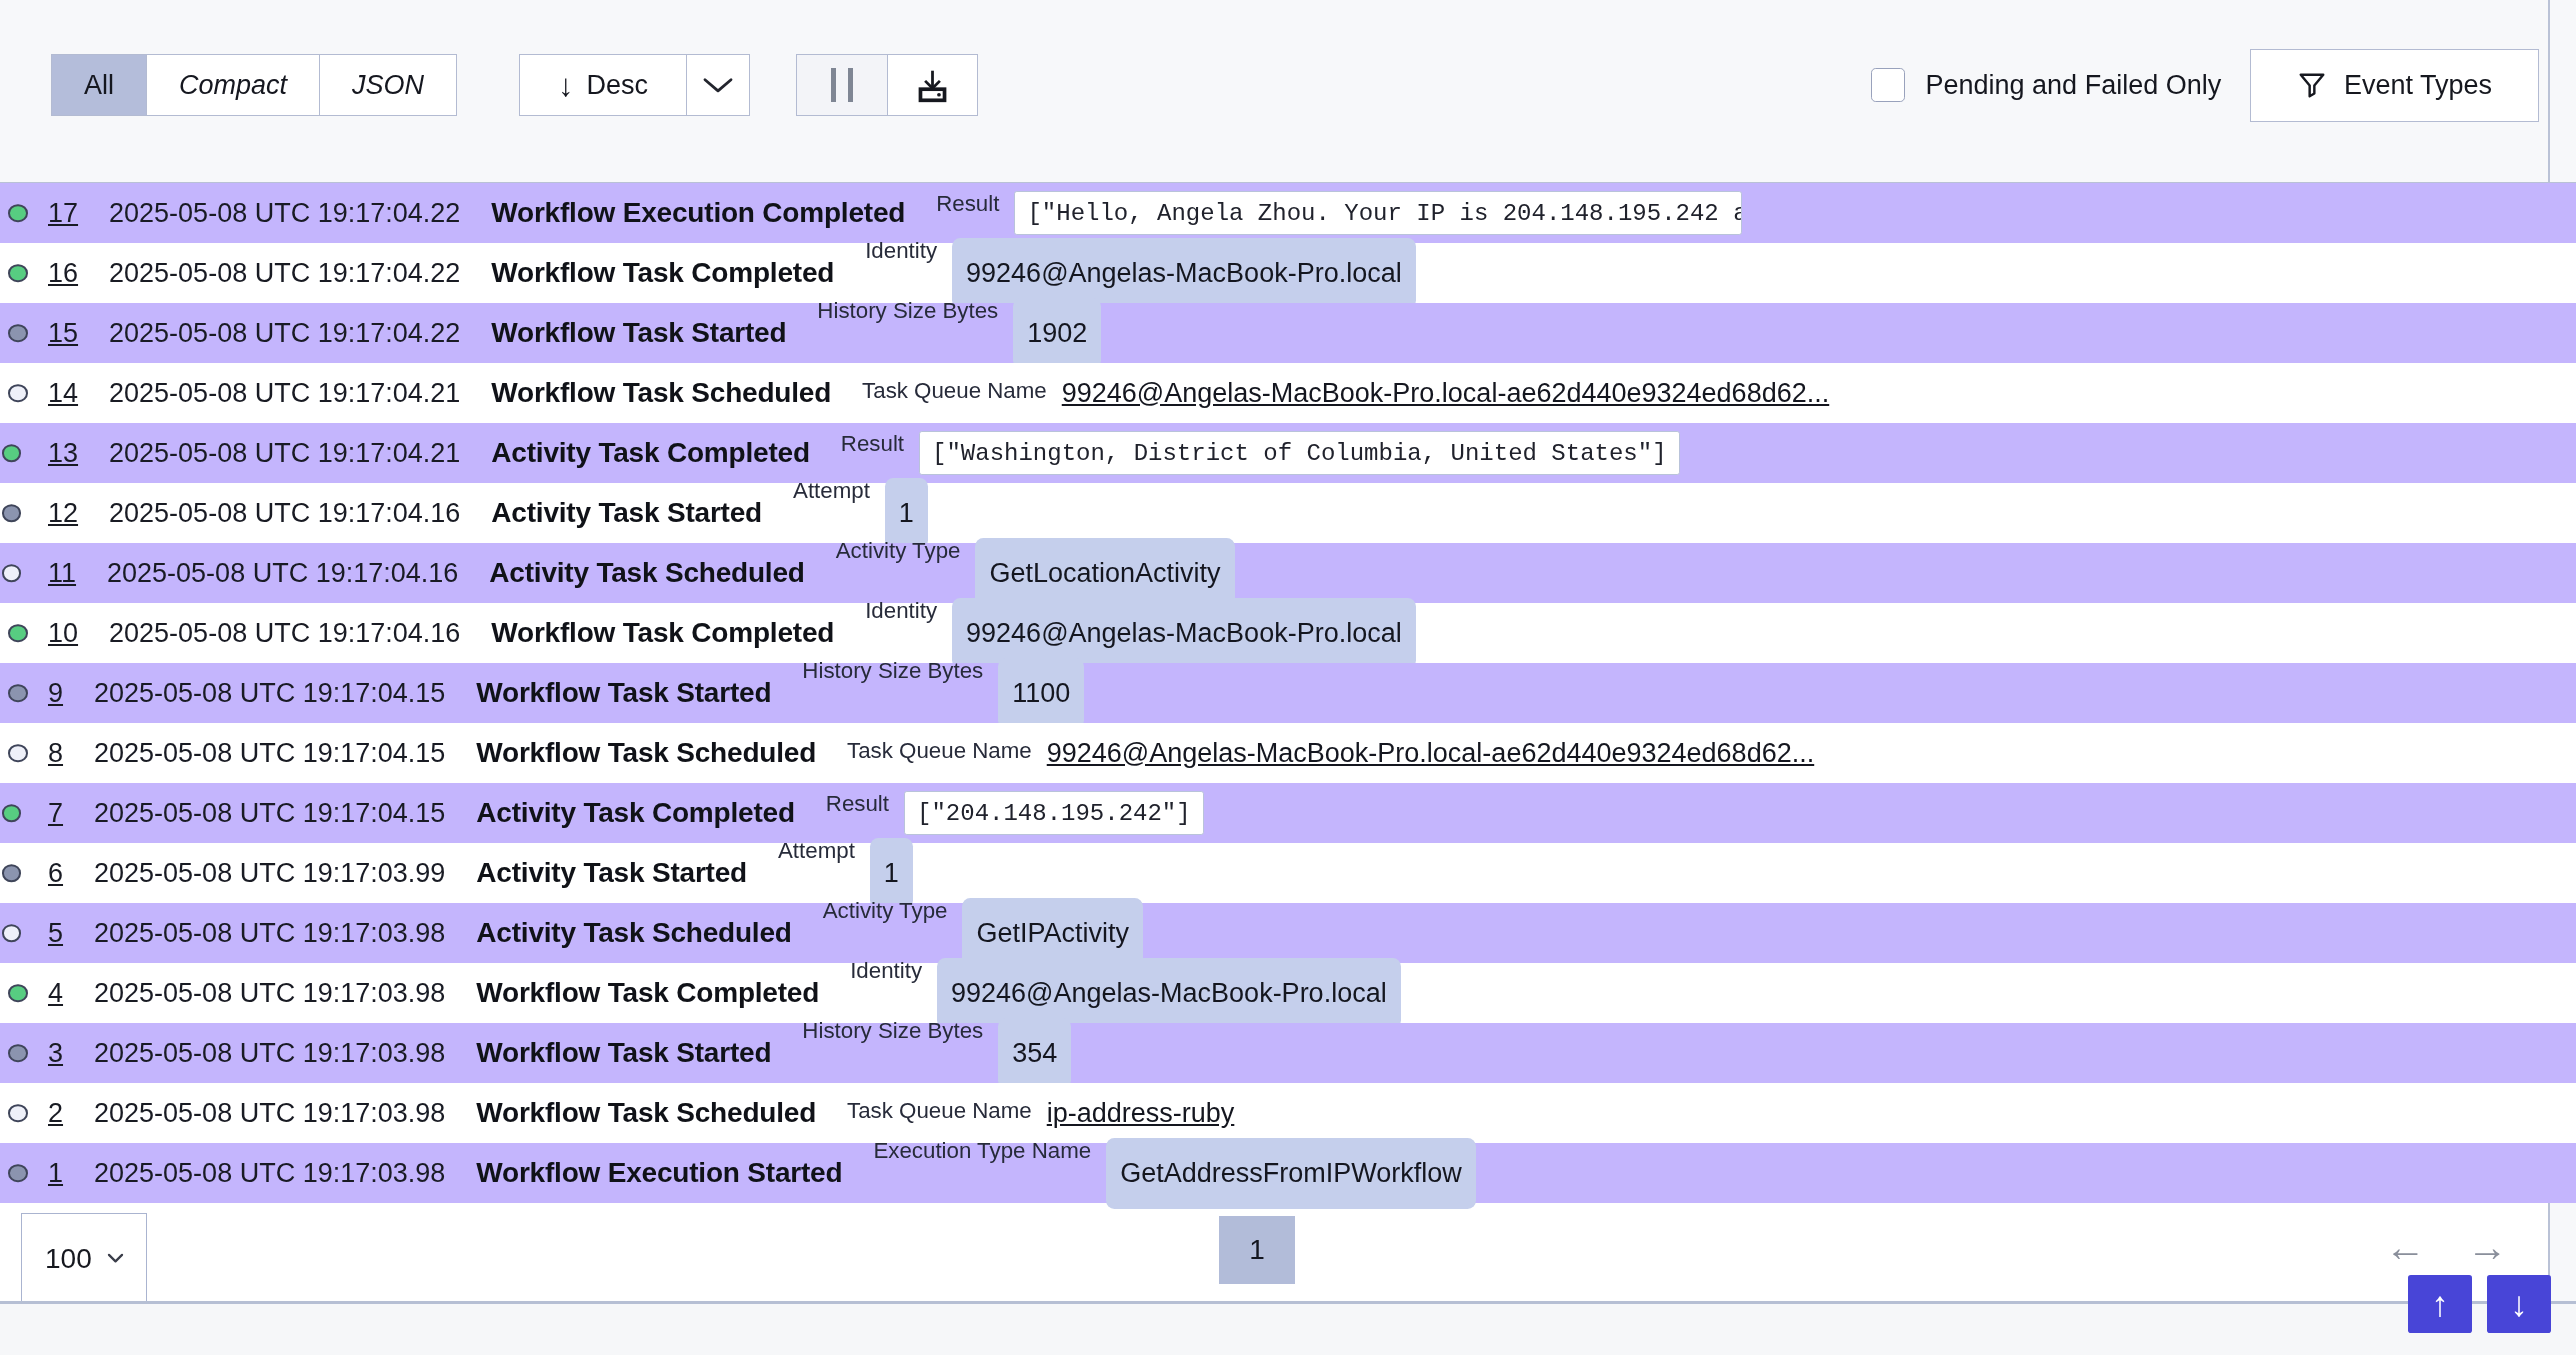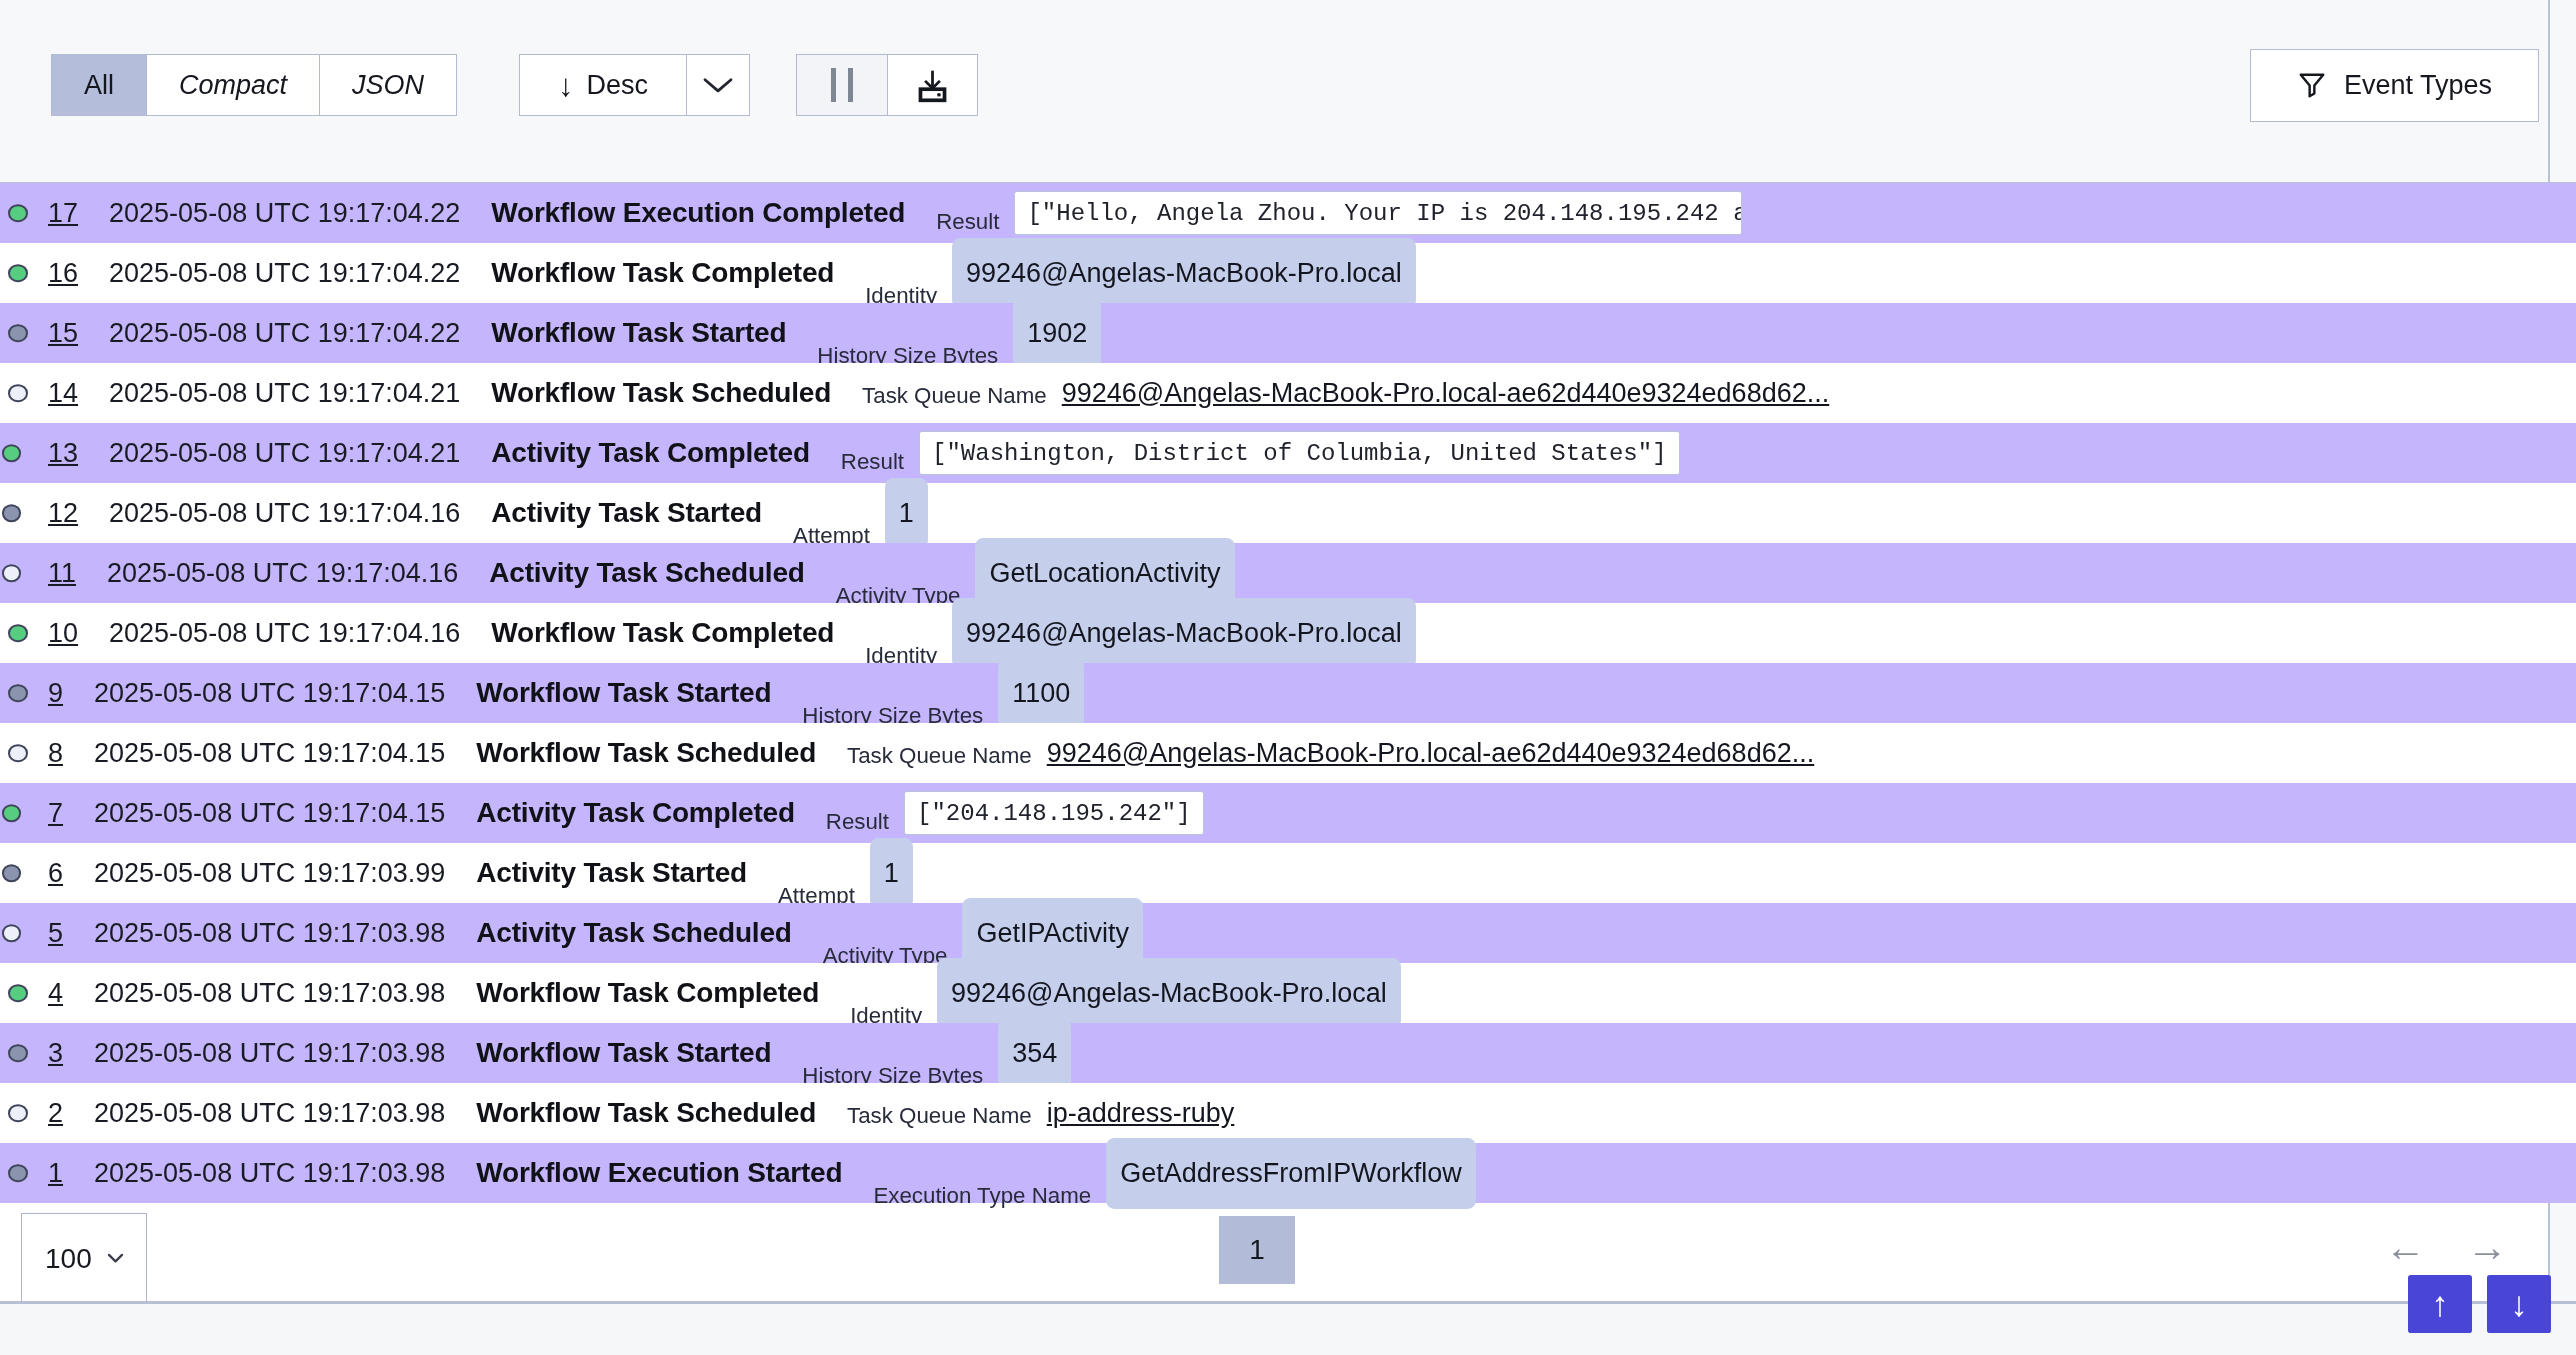--- a/index.html
+++ b/index.html
@@ -46,21 +46,21 @@
   .dot{position:absolute;top:50%;transform:translateY(-50%);width:19.5px;height:17.7px;border-radius:50%;border:2.8px solid #3f455a;box-sizing:border-box;z-index:3;}
   .dot.normal{left:8.4px;}
   .dot.offset{left:1.9px;}
   .dot.green{background:#57cd81;}
   .dot.gray{background:#8b94af;}
   .dot.light{background:#eef0f9;}
 
   .eid{font-size:27px;color:#191b24;text-decoration:underline;cursor:pointer;}
   .ts{font-size:27px;color:#191b24;white-space:nowrap;}
   .ename{font-size:28px;font-weight:700;color:#101218;letter-spacing:-0.2px;white-space:nowrap;}
-  .attr{display:flex;align-items:flex-end;column-gap:15px;}
+  .attr{display:flex;align-items:flex-start;column-gap:15px;}
   .alabel{font-size:22.3px;color:#272b3a;white-space:nowrap;}
   .avalue{white-space:nowrap;}
   .avalue.badge{font-size:27px;background:#c5cfec;border-radius:8.4px;padding:20px 14px;color:#14161f;}
   .avalue.code{font-family:"Liberation Mono", monospace;font-size:24px;border:1.9px solid #b9c3da;background:#fff;padding:7.4px 12px;border-radius:2.8px;color:#20222c;white-space:pre;}
   .avalue.code.clip{max-width:702px;overflow:hidden;}
   .avalue.link{font-size:27px;color:#14161f;text-decoration:underline;cursor:pointer;}
 
   .black-line{position:absolute;left:0;top:1199px;width:2550px;height:2.8px;background:#14151a;}
 
   
@@ -118,20 +118,24 @@
           <svg width="37" height="37" viewBox="0 0 40 40">
             <line x1="20" y1="4" x2="20" y2="22" stroke="#16181f" stroke-width="3"></line>
             <polyline points="12,15 20,23 28,15" fill="none" stroke="#16181f" stroke-width="3"></polyline>
             <rect x="7" y="24" width="26" height="12" fill="none" stroke="#16181f" stroke-width="4"></rect>
             <circle cx="27" cy="30" r="2" fill="#16181f"></circle>
           </svg>
         </span>
       </div>
     </div>
 
+    <div class="checkbox-wrap">
+      <div class="checkbox"></div>
+      <span class="checkbox-label">Pending and Failed Only</span>
+    </div>
 
     <div class="evtypes">
       <span>
         <svg width="30" height="30" viewBox="0 0 32 32">
             <path d="M4 4 H28 L18.5 15.5 V24 L13.5 27 V15.5 Z" fill="none" stroke="#16181f" stroke-width="2.6" stroke-linejoin="round"></path>
           </svg>
       </span>
       <span>Event Types</span>
     </div>
   </div>

